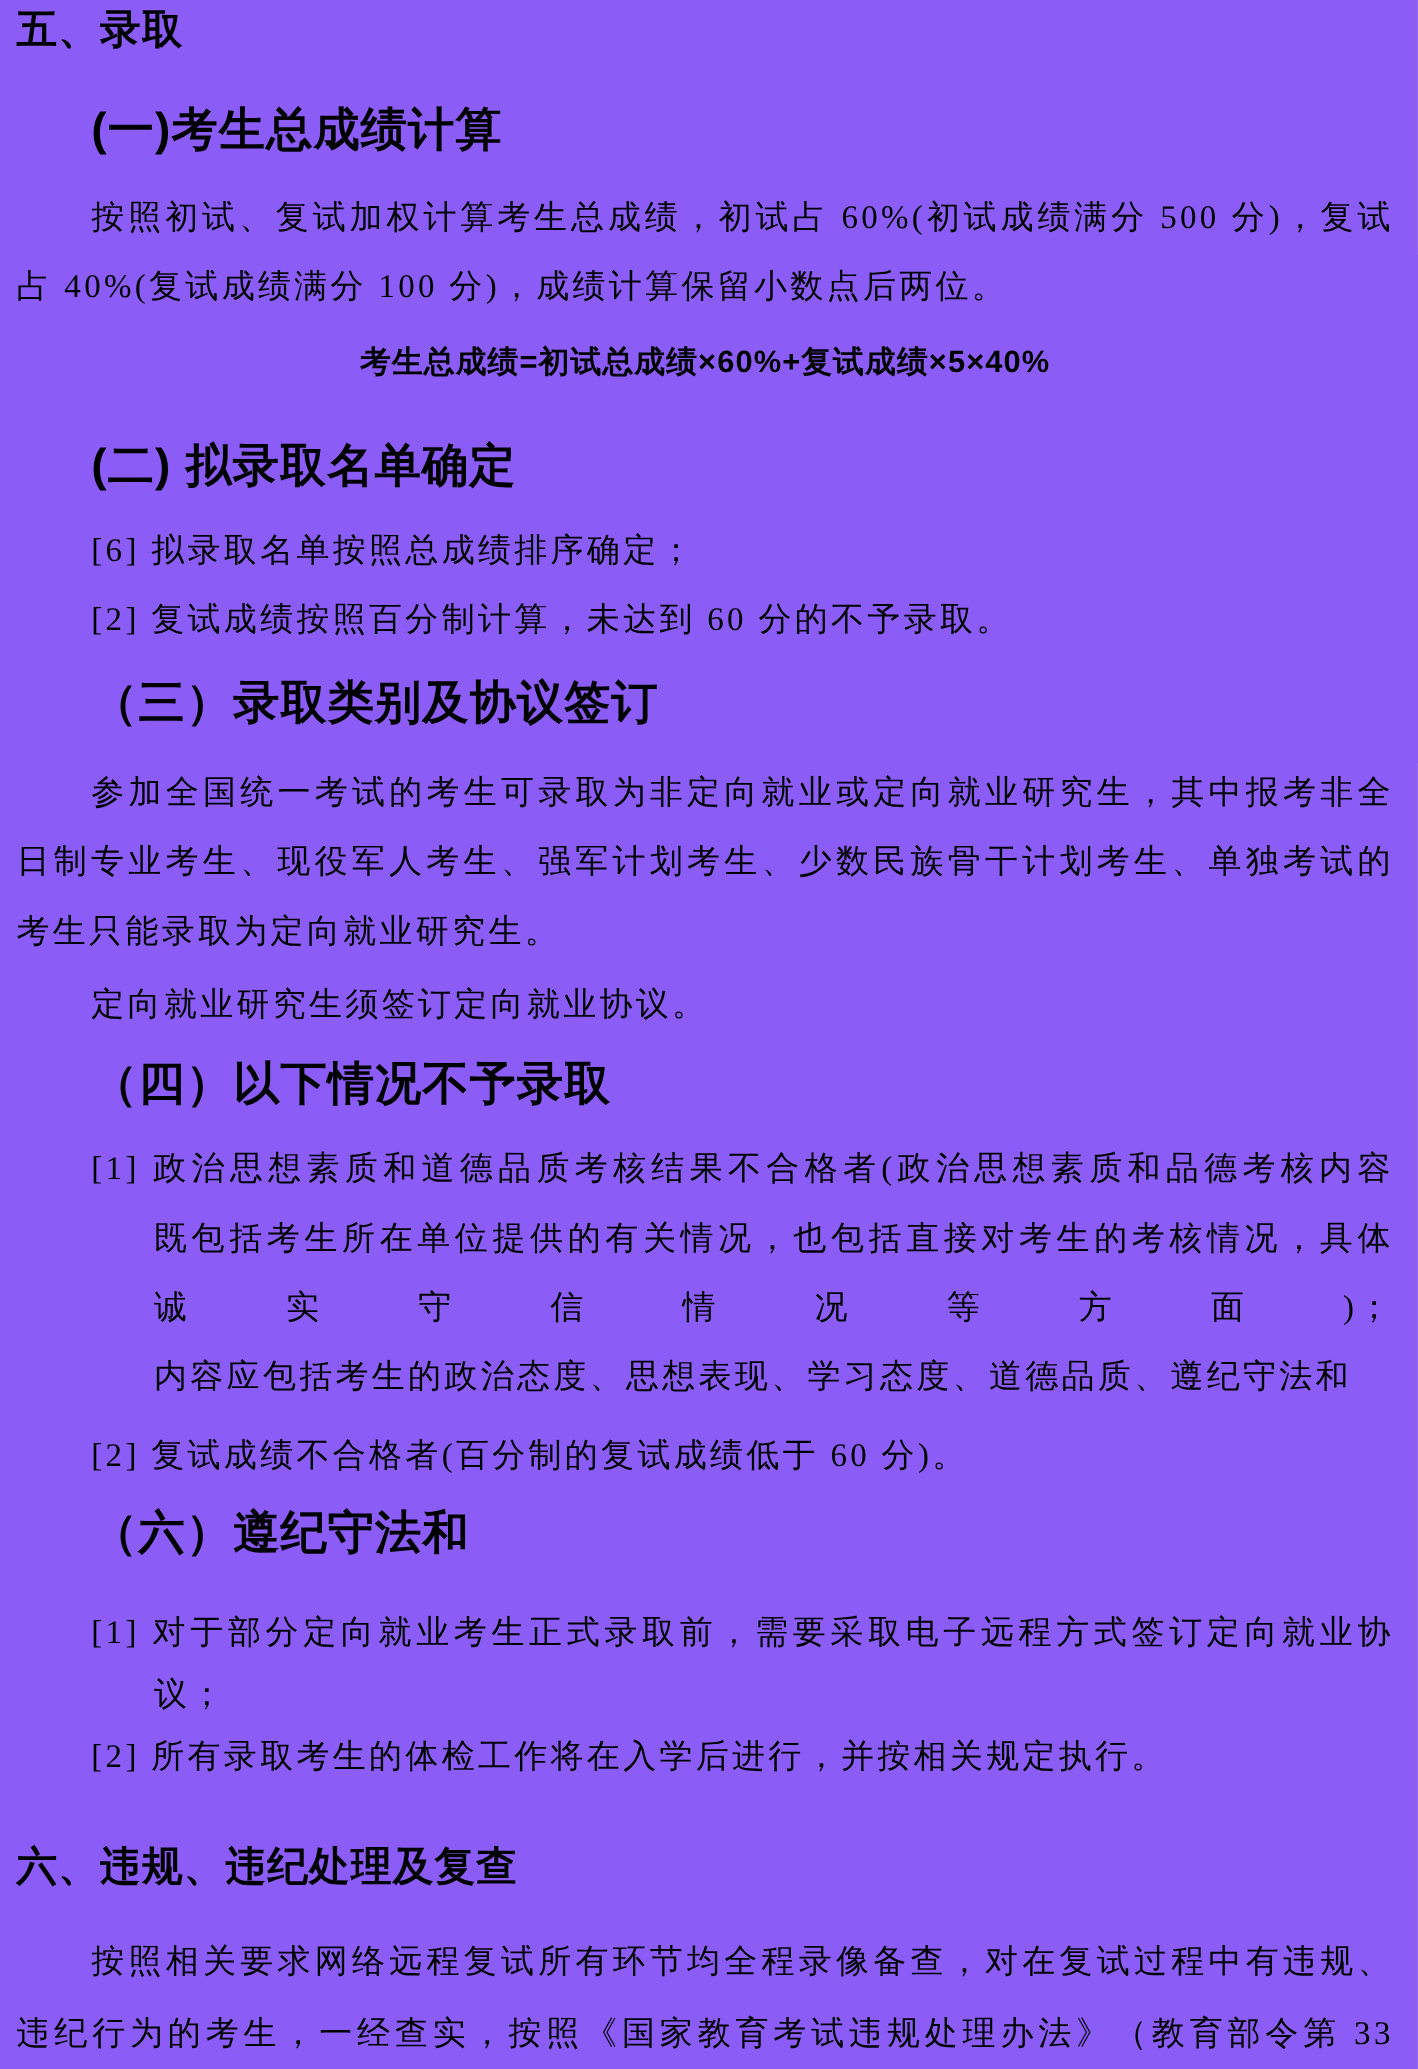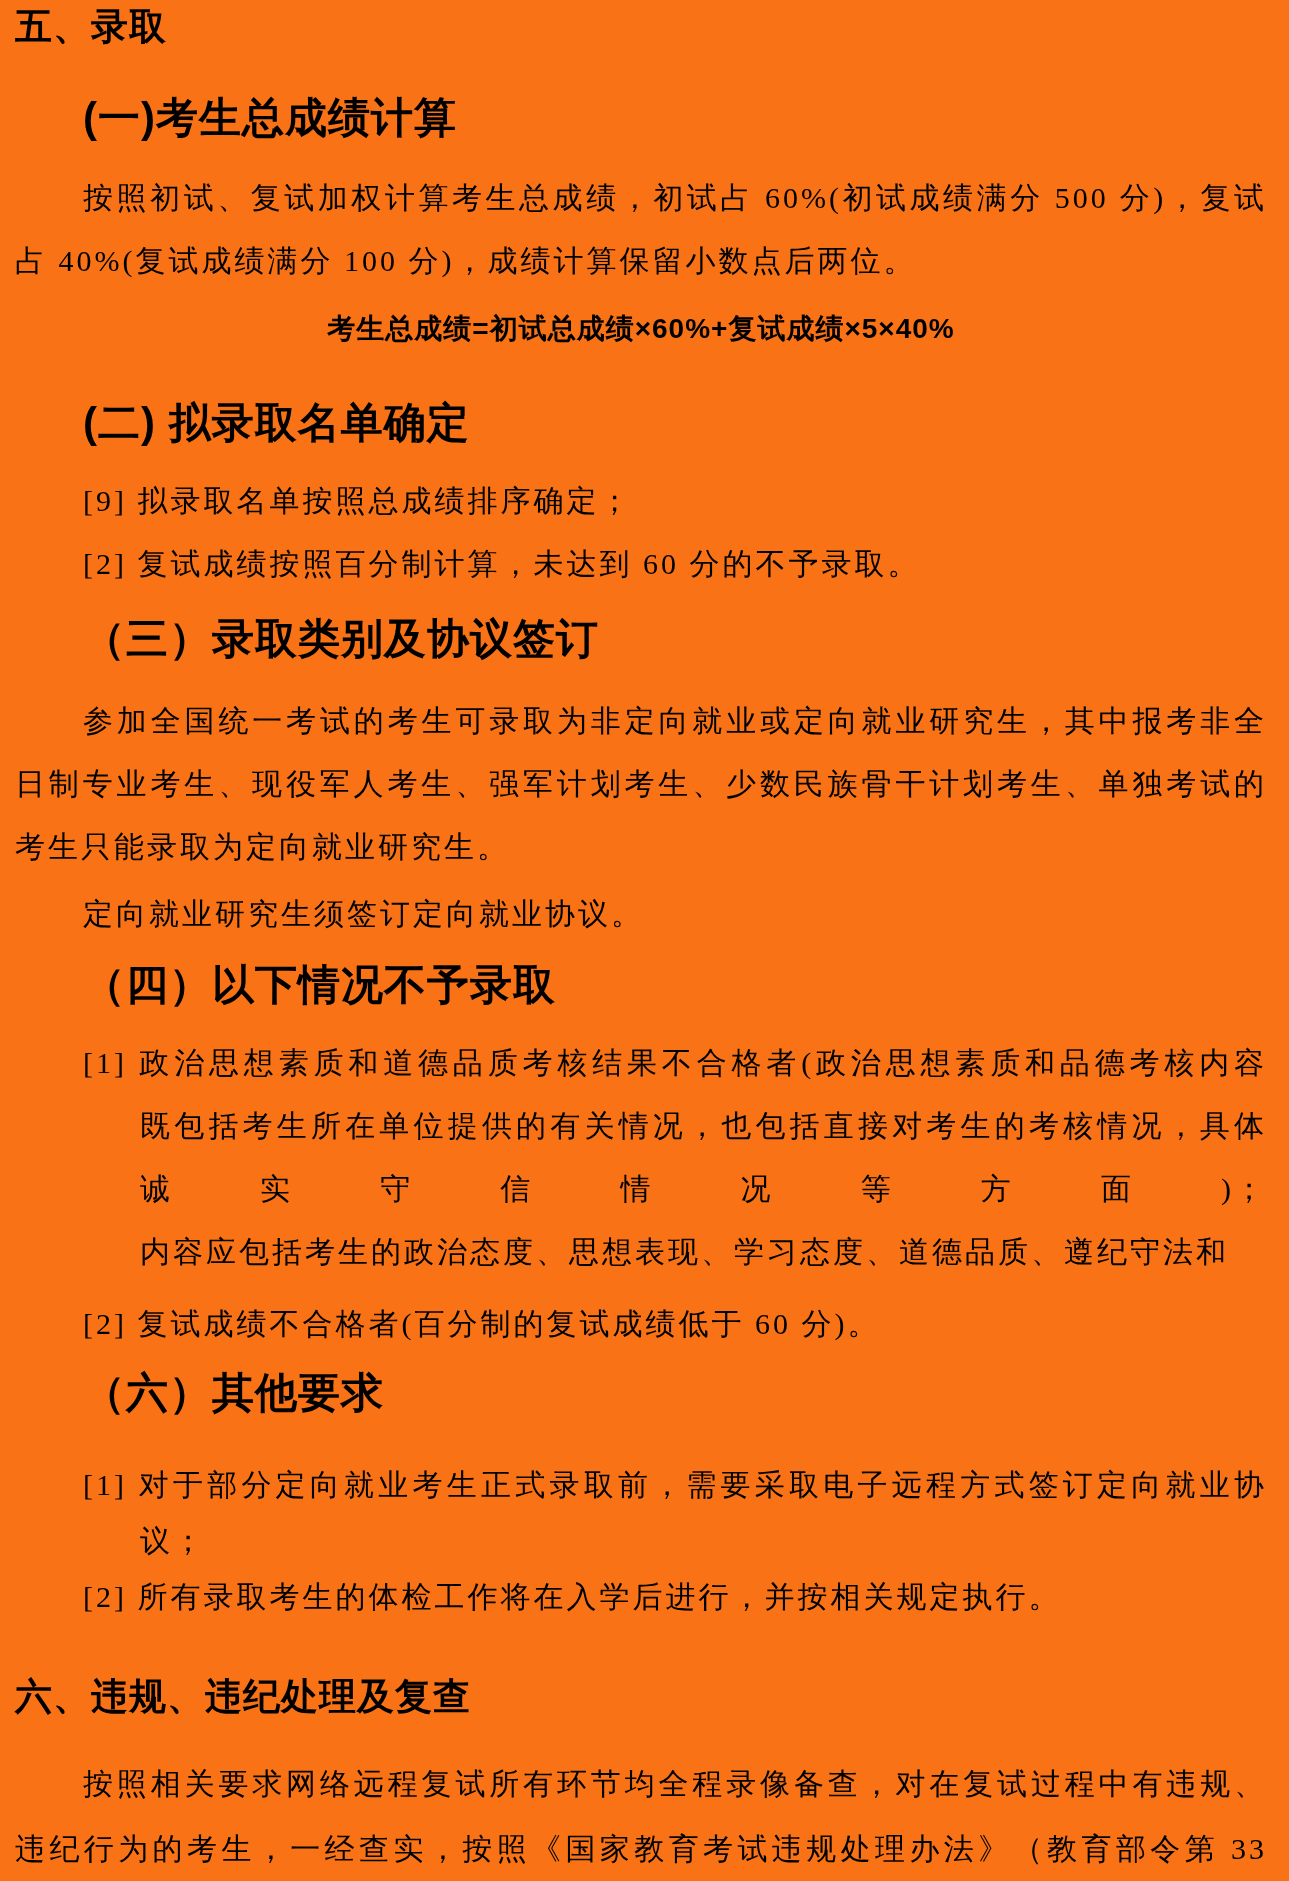--- a/index.html
+++ b/index.html
@@ -2,21 +2,21 @@
 <html><head>
 <meta charset="utf-8">
 <style>
   html,body{margin:0;padding:0;background:#ffffff;}
   body{width:1289px;height:1881px;overflow:hidden;}
   .doc{
     box-sizing:border-box;
     width:1289px;height:1881px;
     padding:4px 22px 0 15px;
     overflow:hidden;
-    background:#f97316;
+    background:#8b5cf6;
     color:#000000;
   }
   
   .h1{
     font-family:"Liberation Sans",sans-serif;
     font-weight:bold;font-size:37px;line-height:46px;letter-spacing:1px;
     white-space:nowrap;
   }
   .h2{
     font-family:"Liberation Sans",sans-serif;
@@ -66,33 +66,33 @@
 </head>
 <body>
 
 <div class="doc">
     <div class="h1">五、录取</div>
     <div class="h2">(一)考生总成绩计算</div>
     <div class="line">按照初试、复试加权计算考生总成绩，初试占 60%(初试成绩满分 500 分)，复试</div>
     <div class="line">占 40%(复试成绩满分 100 分)，成绩计算保留小数点后两位。</div>
     <div class="formula">考生总成绩=初试总成绩×60%+复试成绩×5×40%</div>
     <div class="h2">(二) 拟录取名单确定</div>
-    <div class="line">[9] 拟录取名单按照总成绩排序确定；</div>
+    <div class="line">[6] 拟录取名单按照总成绩排序确定；</div>
     <div class="line">[2] 复试成绩按照百分制计算，未达到 60 分的不予录取。</div>
     <div class="h2">（三）录取类别及协议签订</div>
     <div class="line">参加全国统一考试的考生可录取为非定向就业或定向就业研究生，其中报考非全</div>
     <div class="line">日制专业考生、现役军人考生、强军计划考生、少数民族骨干计划考生、单独考试的</div>
     <div class="line">考生只能录取为定向就业研究生。</div>
     <div class="line">定向就业研究生须签订定向就业协议。</div>
     <div class="h2">（四）以下情况不予录取</div>
     <div class="line">[1] 政治思想素质和道德品质考核结果不合格者(政治思想素质和品德考核内容</div>
     <div class="line">既包括考生所在单位提供的有关情况，也包括直接对考生的考核情况，具体</div>
     <div class="line">诚实守信情况等方面)；</div>
     <div class="line">内容应包括考生的政治态度、思想表现、学习态度、道德品质、遵纪守法和</div>
     <div class="line">[2] 复试成绩不合格者(百分制的复试成绩低于 60 分)。</div>
-    <div class="h2">（六）其他要求</div>
+    <div class="h2">（六）遵纪守法和</div>
     <div class="line">[1] 对于部分定向就业考生正式录取前，需要采取电子远程方式签订定向就业协</div>
     <div class="line">议；</div>
     <div class="line">[2] 所有录取考生的体检工作将在入学后进行，并按相关规定执行。</div>
     <div class="h1">六、违规、违纪处理及复查</div>
     <div class="line">按照相关要求网络远程复试所有环节均全程录像备查，对在复试过程中有违规、</div>
     <div class="line">违纪行为的考生，一经查实，按照《国家教育考试违规处理办法》（教育部令第 33</div>
   </div>
 
 </body></html>

